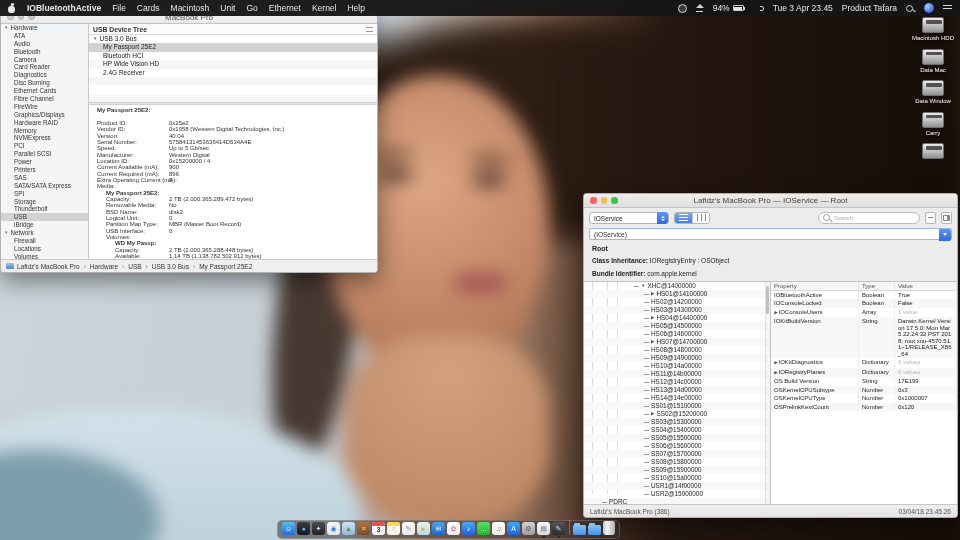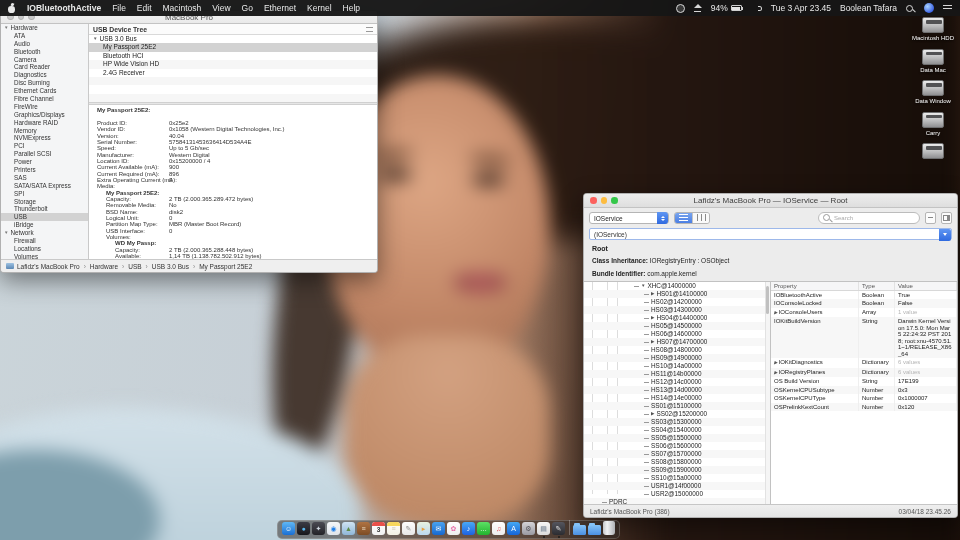--- a/index.html
+++ b/index.html
@@ -663,39 +663,39 @@
         <span class="path-seg">My Passport 25E2</span>
       </div>
   </div>
 
   <div id="menubar">
     <div class="mb-left">
       <span class="apple"></span>
       <span class="app-name">IOBluetoothActive</span>
       <span id="mb-menus" style="display:flex;gap:11px">
           <span class="mb-menu">File</span>
-          <span class="mb-menu">Edit</span>
+          <span class="mb-menu">Cards</span>
           <span class="mb-menu">Macintosh</span>
-          <span class="mb-menu">View</span>
+          <span class="mb-menu">Unit</span>
           <span class="mb-menu">Go</span>
           <span class="mb-menu">Ethernet</span>
           <span class="mb-menu">Kernel</span>
           <span class="mb-menu">Help</span>
         </span>
     </div>
     <div class="mb-right">
       <span class="mx-circle"></span>
       <span class="eject"></span>
       <span class="batt">
         <span>94%</span>
         <span class="batt-body"></span>
       </span>
       <span class="spk-wrap"><span class="spk"></span><span class="spk-arc"></span></span>
       <span>Tue 3 Apr 23.45</span>
-      <span>Boolean Tafara</span>
+      <span>Product Tafara</span>
       <span class="mag"></span>
       <span class="siri"></span>
       <span class="nc"></span>
     </div>
   </div>
 
   <div id="dock">
       <div class="dk dk-app" style="background: linear-gradient(rgb(95, 183, 245), rgb(26, 111, 212));">
         <span class="g" style="color: rgb(255, 255, 255);">☺</span>
       </div>

